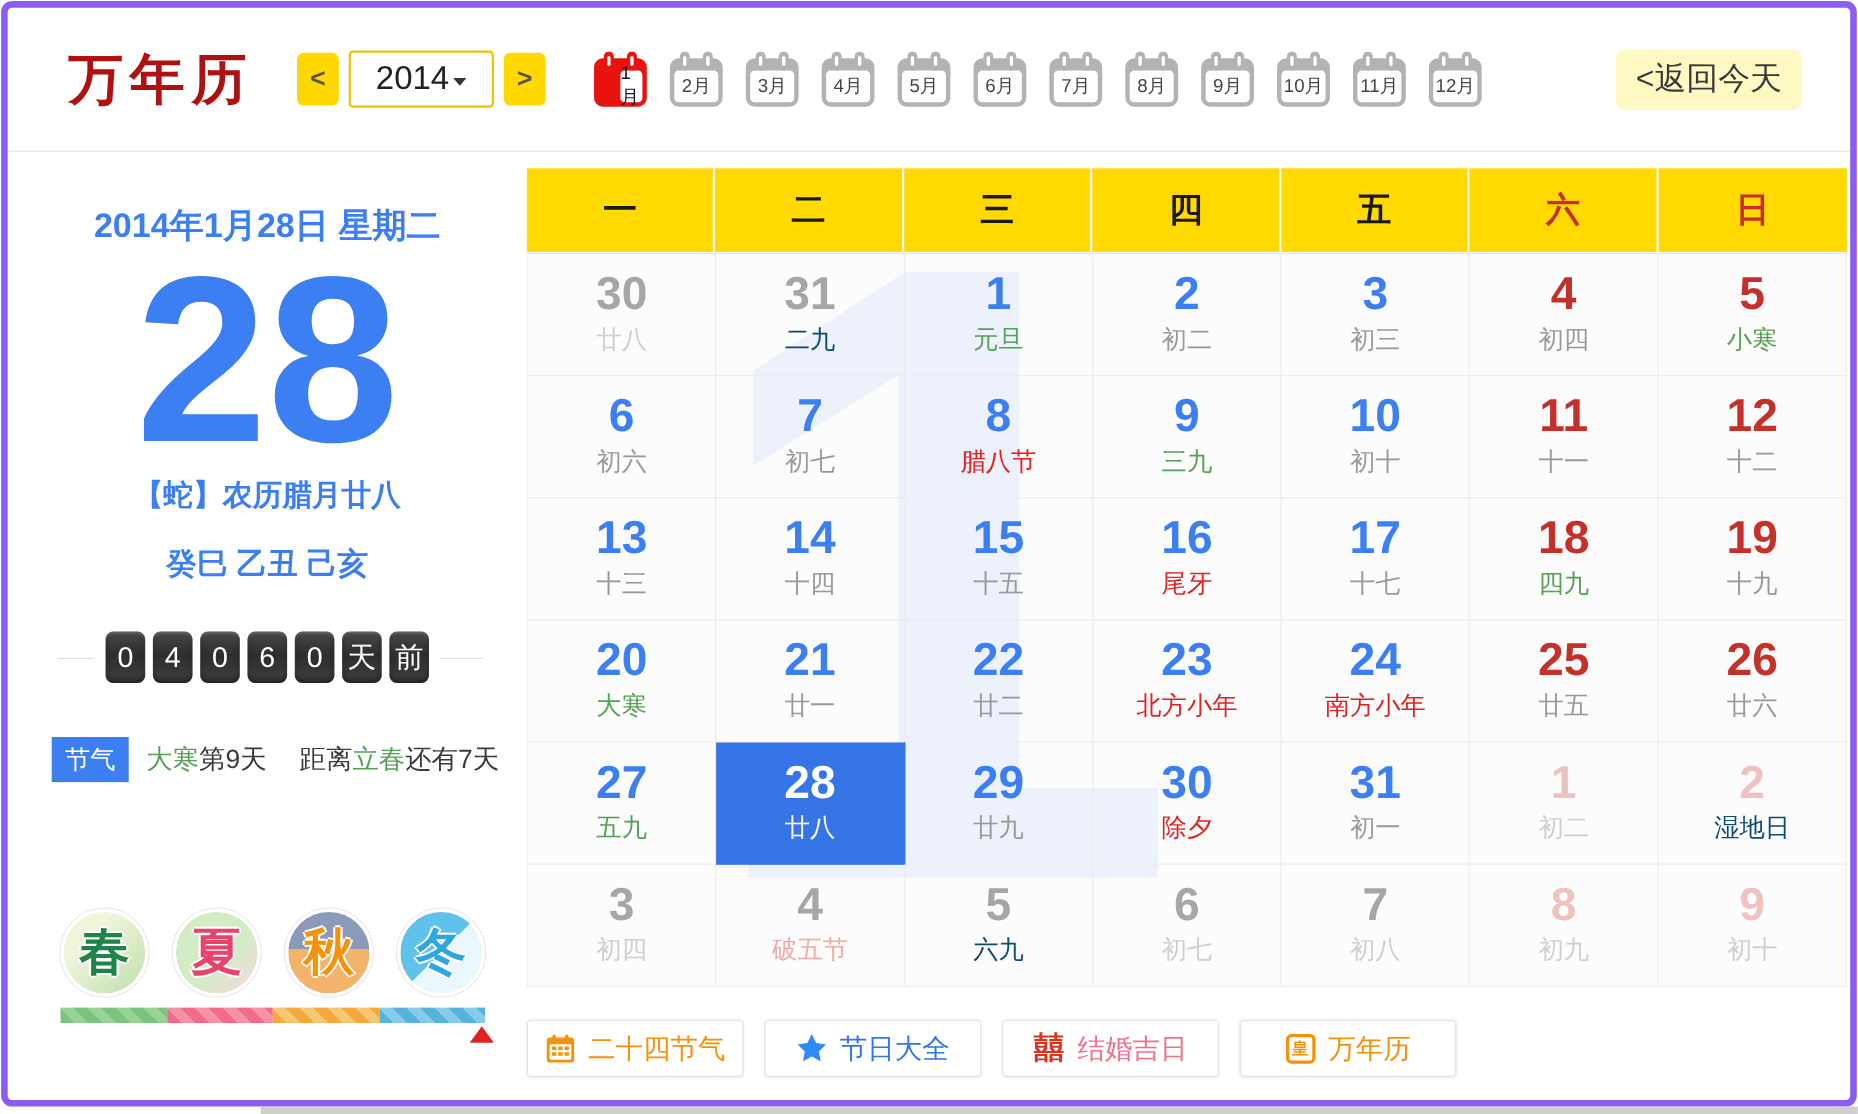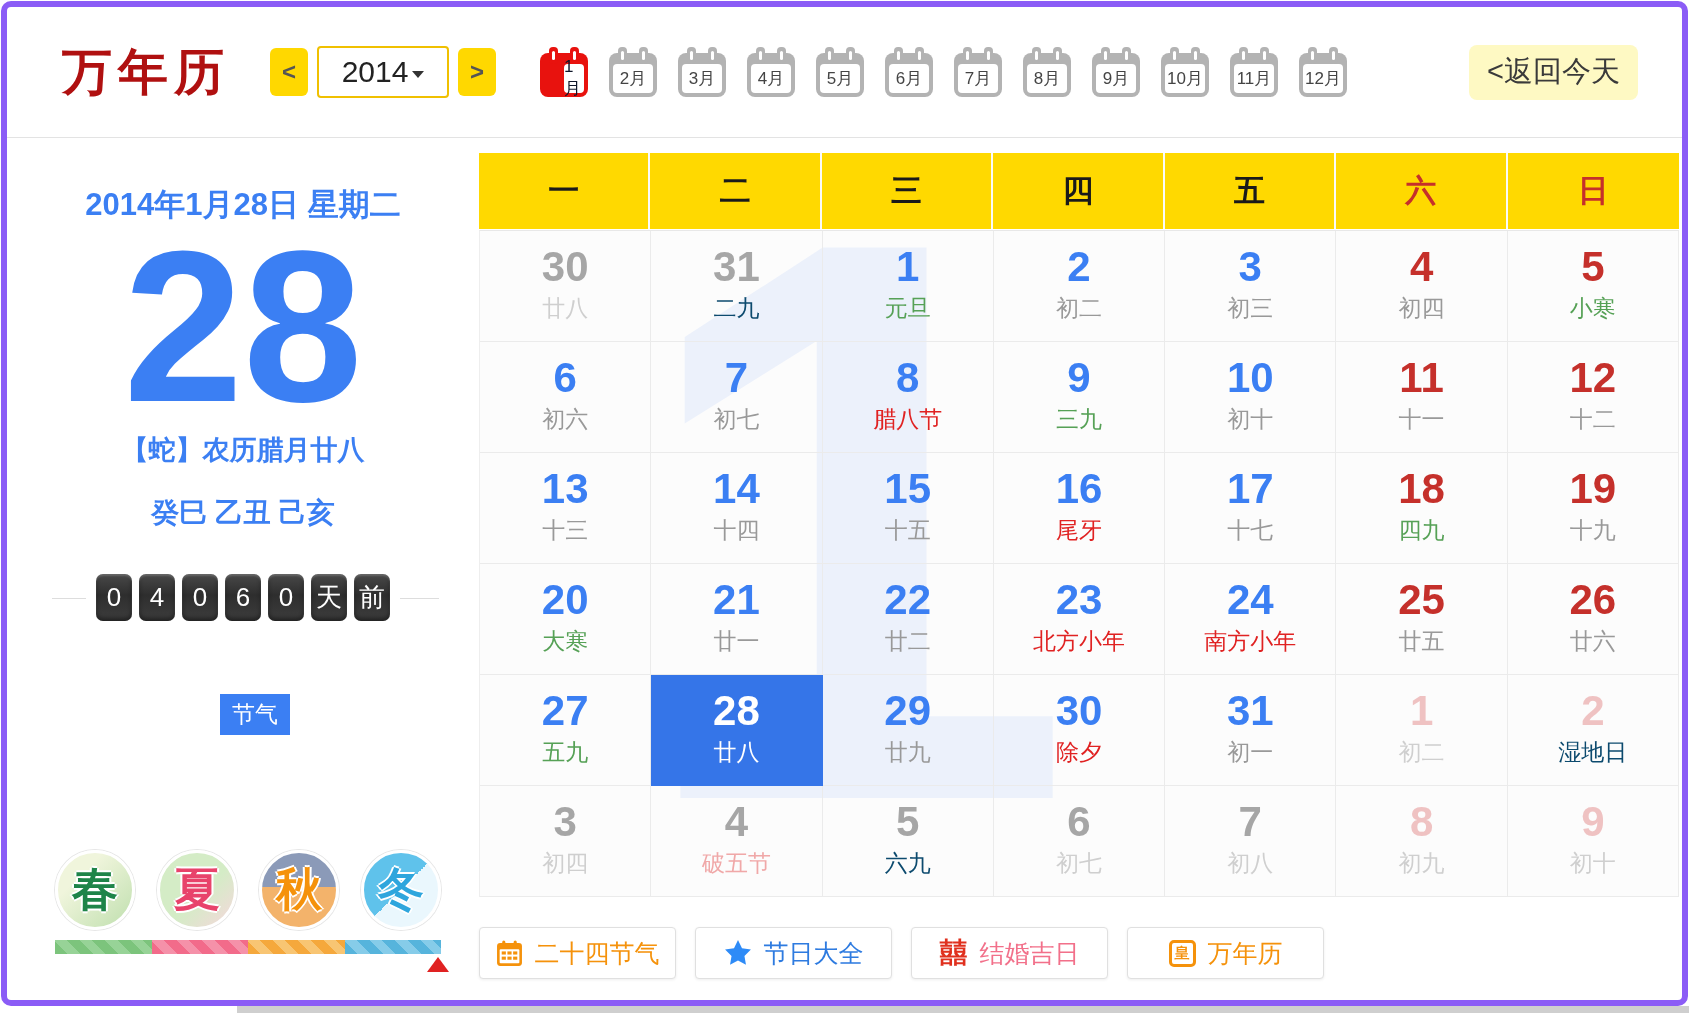--- a/index.html
+++ b/index.html
@@ -30,21 +30,21 @@
   .left { width:472px; flex-shrink:0; text-align:center; }
   .dateline { margin-top:46px; font-size:31px; font-weight:bold; color:#3B7FF3; }
   .bignum  { margin-top:4px; font-size:215px; line-height:0.9; font-weight:bold; color:#3B7FF3; }
   .lunarline { margin-top:8px; font-size:27px; font-weight:bold; color:#3B7FF3; }
   .ganzhi { margin-top:26px; font-size:28px; font-weight:bold; color:#3B7FF3; }
   .fliprow { margin-top:42px; position:relative; height:48px; }
   .fliprow .line { position:absolute; left:45px; right:40px; top:24px; height:1px; background:#ddd; }
   .tiles { position:relative; display:inline-flex; gap:7px; background:#fff; padding:0 10px; }
   .tile { width:36px; height:47px; border-radius:7px; color:#fff; font-size:26px; display:flex; align-items:center; justify-content:center;
           background:linear-gradient(#484848,#2e2e2e 45%,#3d3d3d); box-shadow:inset 0 2px 2px rgba(255,255,255,.18), inset 0 -3px 4px rgba(0,0,0,.45); }
-  .jieqi { margin-top:72px; display:flex; align-items:center; padding-left:40px; font-size:24px; text-align:center;flex-direction:column; }
+  .jieqi { margin-top:48px; display:flex; align-items:center; padding-left:40px; font-size:24px; text-align:center; }
   .jieqi .badge { background:#3B7FF3; color:#fff; padding:5px 12px; margin-right:16px; font-size:23px; }
   .jieqi .green { color:#56A156; }
   .jieqi .dark { color:#3a3a3a; }
   .jieqi .gap { margin-left:30px; }
   .seasons { margin-top:115px; margin-left:48px; width:386px; }
   .scircles { display:flex; justify-content:space-between; }
   .scirc { width:80px; height:80px; border-radius:50%; border:3px solid #fff; box-shadow:0 0 0 1px rgba(0,0,0,.10);
            display:flex; align-items:center; justify-content:center; font-size:46px; font-weight:bold; cursor:pointer;
            text-shadow:-2px 0 #fff, 2px 0 #fff, 0 -2px #fff, 0 2px #fff; }
   .s-spring { background:linear-gradient(135deg,#F0F5DC 30%,#BFDFAE); color:#1E8449; }
@@ -192,20 +192,21 @@
             <span class="tile">4</span>
             <span class="tile">0</span>
             <span class="tile">6</span>
             <span class="tile">0</span>
             <span class="tile">天</span>
             <span class="tile">前</span>
           </span>
       </div>
       <div class="jieqi">
         <span class="badge">节气</span>
+        <span id="jieqi-parts"><span class="green">大寒</span><span class="dark">第9天</span><span class="dark gap">距离</span><span class="green">立春</span><span class="dark">还有7天</span></span>
       </div>
       <div class="seasons">
         <div class="scircles">
             <div class="scirc s-spring">春</div>
             <div class="scirc s-summer">夏</div>
             <div class="scirc s-autumn">秋</div>
             <div class="scirc s-winter">冬</div>
           </div>
         <div class="sbar">
           <span class="sb-g"></span>

